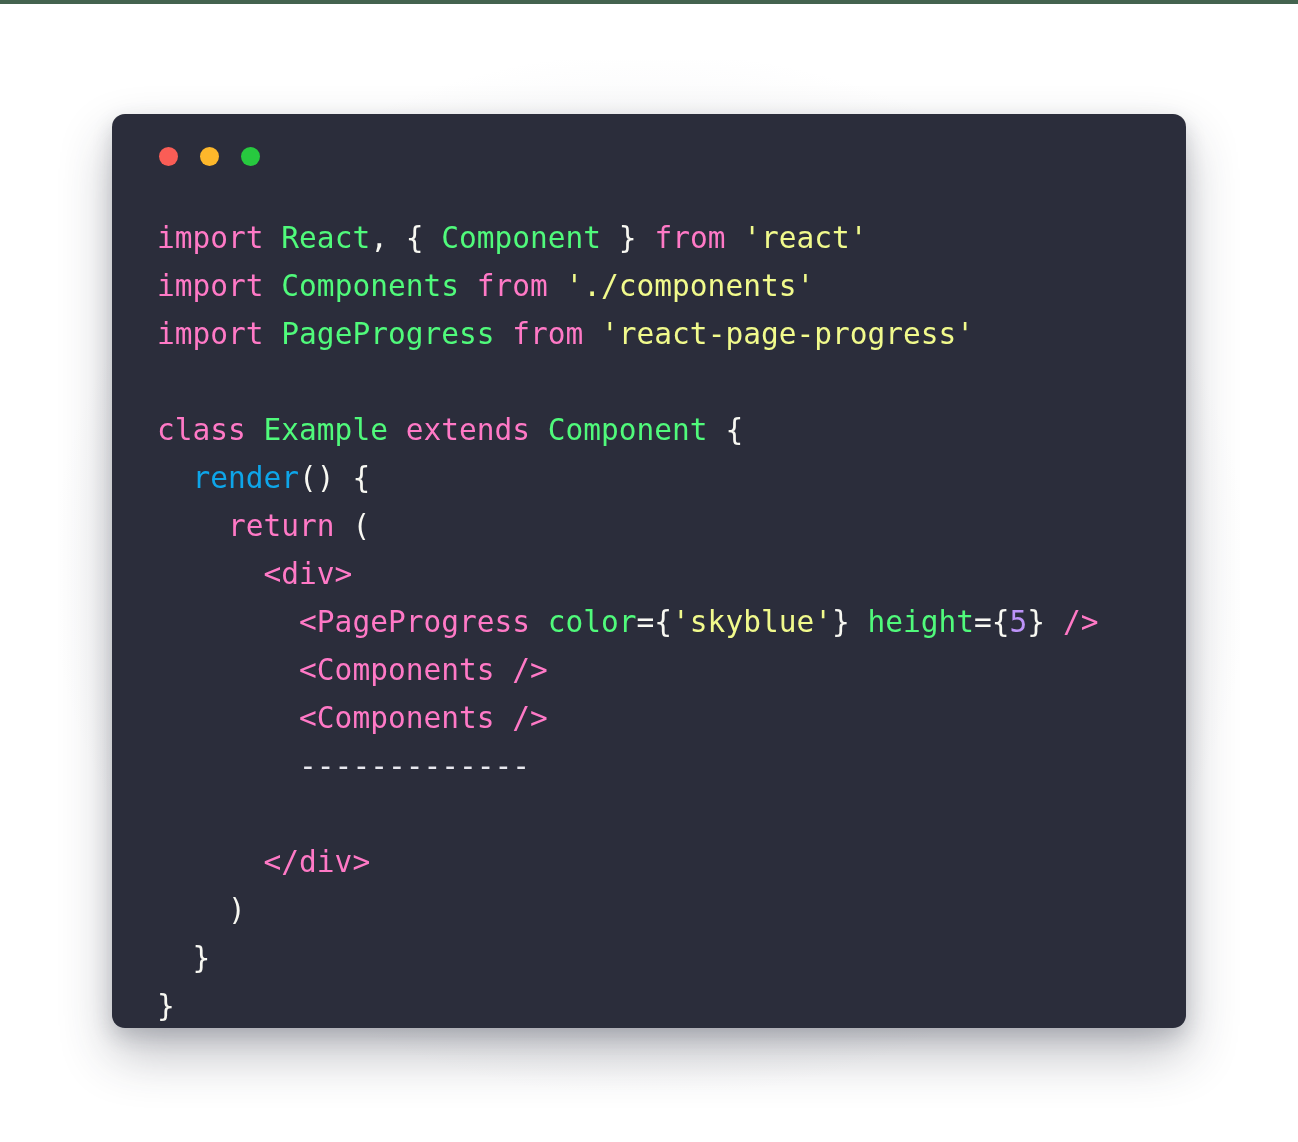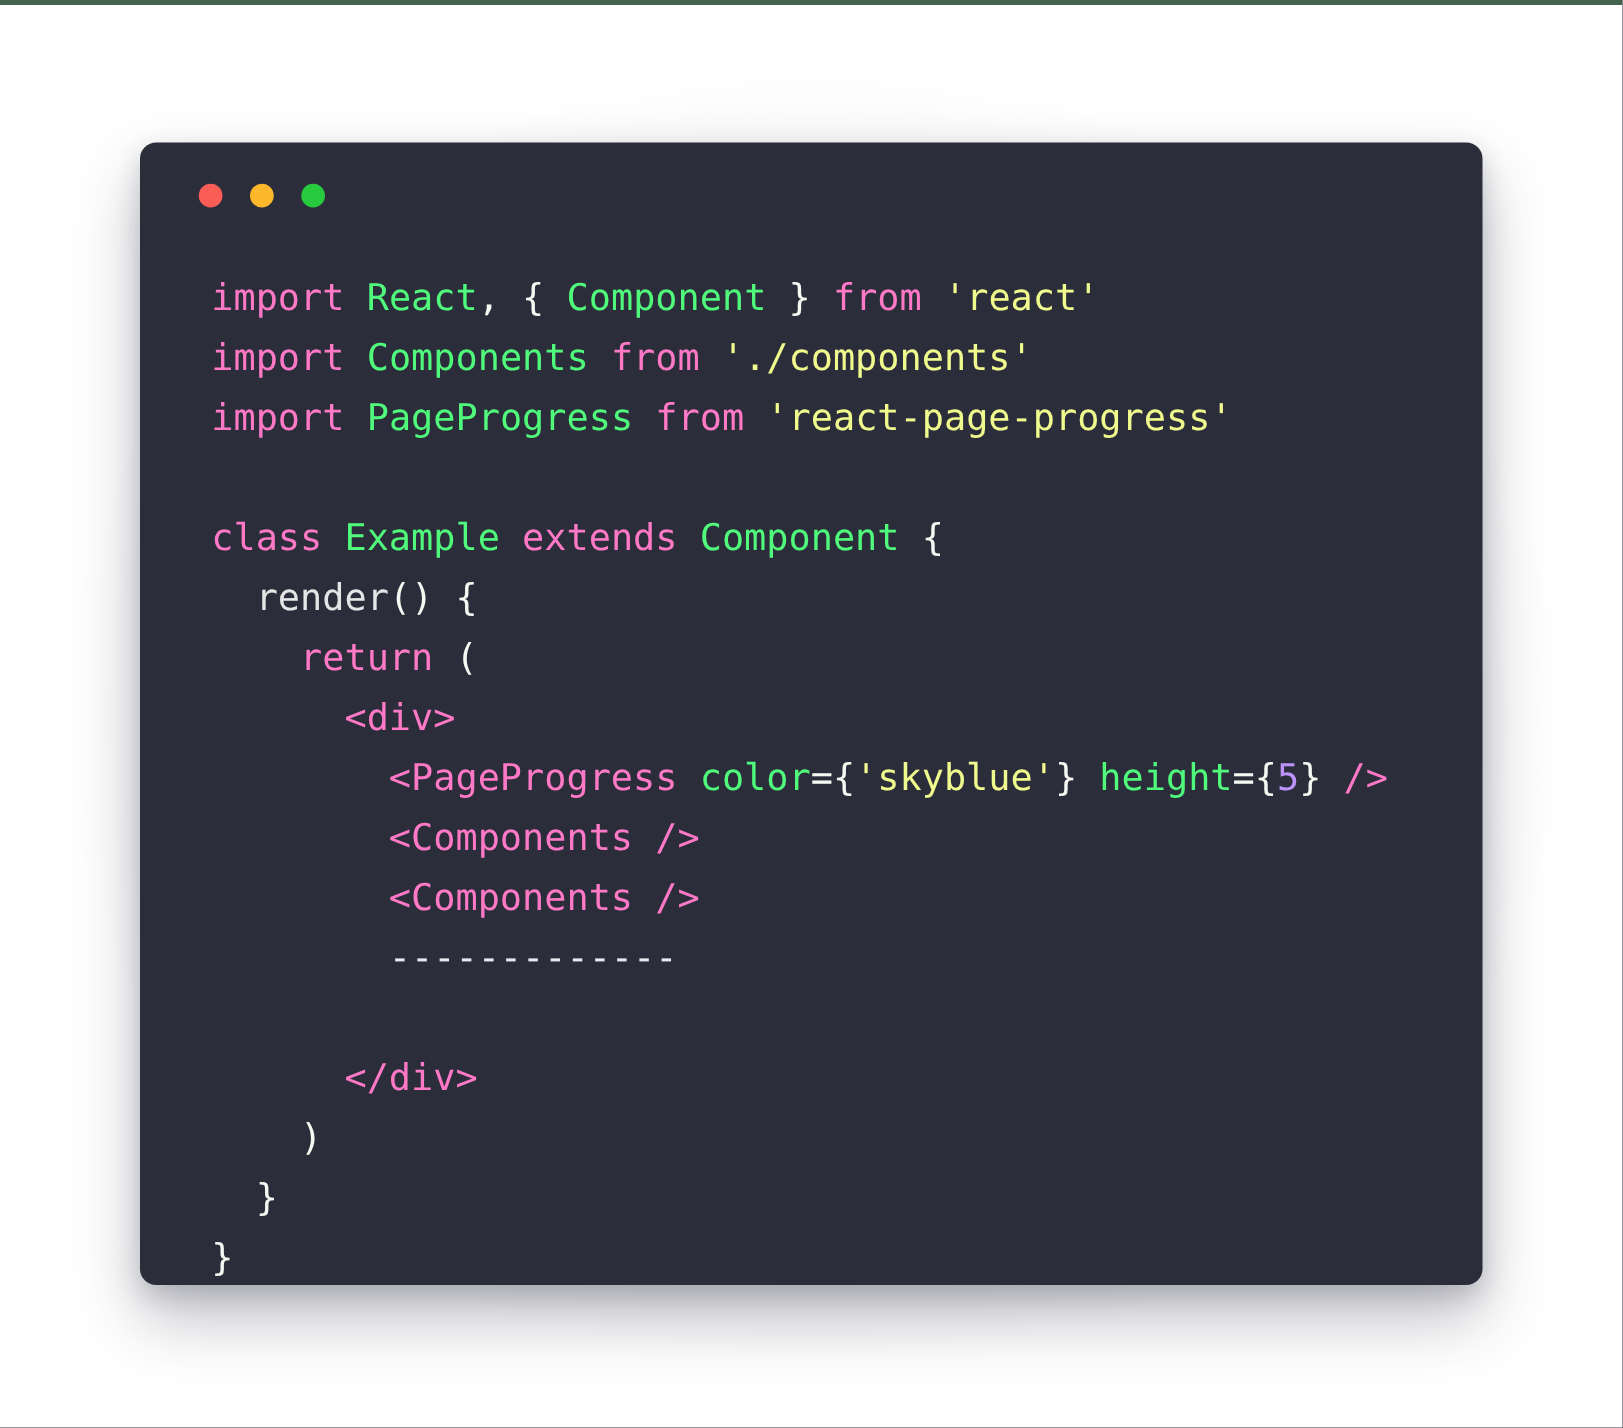--- a/index.html
+++ b/index.html
@@ -83,28 +83,28 @@
     margin: 0;
     padding: 0;
     font-family: "DejaVu Sans Mono", "Liberation Mono", monospace;
     font-size: 29.5px;
     line-height: 48px;
     letter-spacing: 0px;
     white-space: pre;
     color: #f8f8f2;
     -webkit-font-smoothing: antialiased;
   }
-  .ln { display: block; height: 48px; margin-left: 12px; }
+  .ln { display: block; height: 48px; }
 
   
   .t-key  { color: #ff79c6; }   
   .t-id   { color: #50fa7b; }   
   .t-str  { color: #f1fa8c; }   
   .t-pun  { color: #f8f8f2; }   
-  .t-fn   { color: #e5e5e5; }   
+  .t-fn   { color: #0ea5e9; }   
   .t-num  { color: #bd93f9; }   
   .t-cmt  { color: #e8e8ef; }   
 </style>
 </head>
 <body style="background: rgb(255, 255, 255);">
 
 <div class="top-strip" style="background: rgb(68, 99, 79);"></div>
 <div class="page-halo"></div>
 
 <div class="code-card" style="background: rgb(43, 45, 59); border-radius: 13px;">

